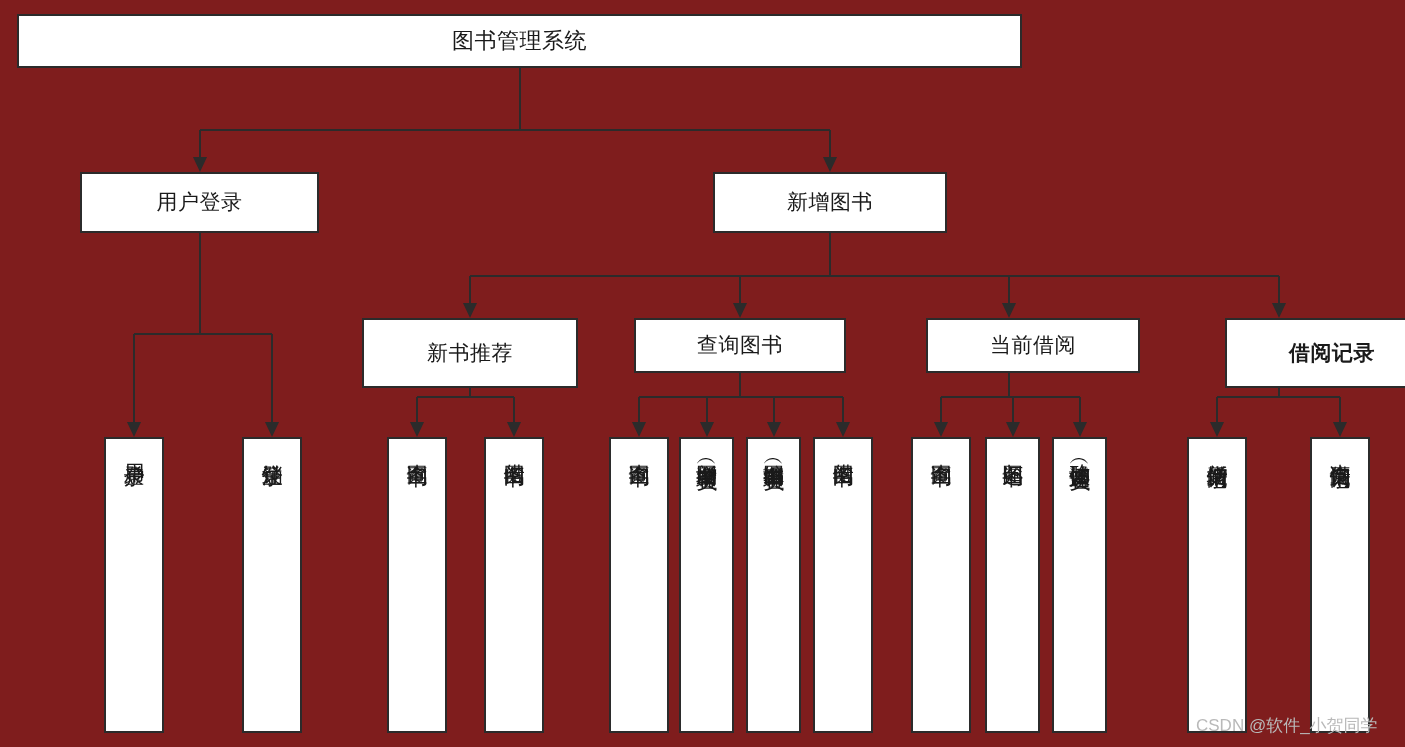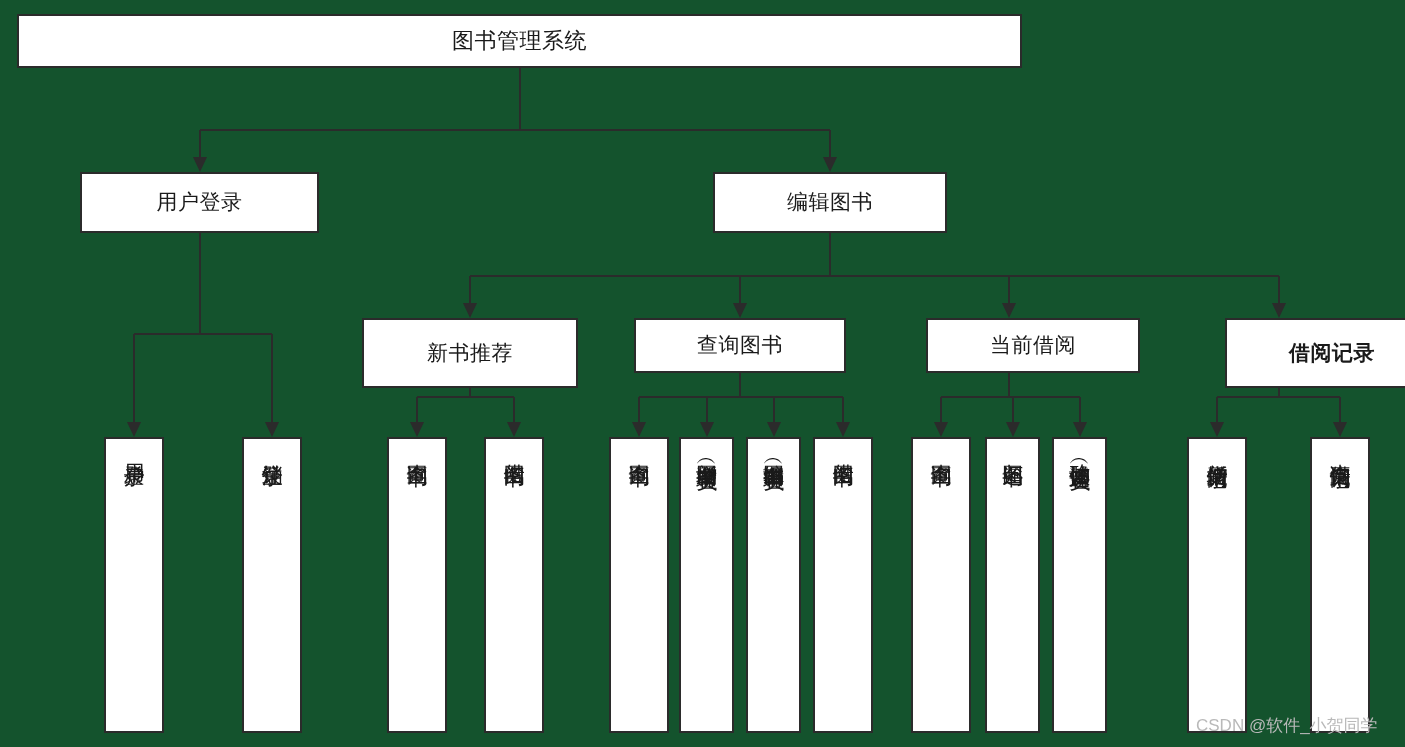--- a/index.html
+++ b/index.html
@@ -7,21 +7,21 @@
     padding: 0;
     background: #ffffff;
   }
   body {
     font-family: "Liberation Sans", "DejaVu Sans", sans-serif;
   }
   #canvas {
     position: relative;
     width: 1405px;
     height: 747px;
-    background: #14532d;
+    background: #7f1d1d;
     overflow: hidden;
   }
   
   .node {
     position: absolute;
     box-sizing: border-box;
     background: #ffffff;
     border: 2px solid #2b2b2b;
     display: flex;
     align-items: center;
@@ -138,21 +138,21 @@
     </div>
 
   <div id="nodes">
       <div class="node h root" style="left: 17px; top: 14px; width: 1005px; height: 54px;">
         <span class="label">图书管理系统</span>
       </div>
       <div class="node h lvl1" style="left: 80px; top: 172px; width: 239px; height: 61px;">
         <span class="label">用户登录</span>
       </div>
       <div class="node h lvl1" style="left: 713px; top: 172px; width: 234px; height: 61px;">
-        <span class="label">编辑图书</span>
+        <span class="label">新增图书</span>
       </div>
       <div class="node h lvl2" style="left: 362px; top: 318px; width: 216px; height: 70px;">
         <span class="label">新书推荐</span>
       </div>
       <div class="node h lvl2" style="left: 634px; top: 318px; width: 212px; height: 55px;">
         <span class="label">查询图书</span>
       </div>
       <div class="node h lvl2" style="left: 902px; top: 318px; width: 214px; height: 55px; margin-left: 24px;">
         <span class="label">当前借阅</span>
       </div>

